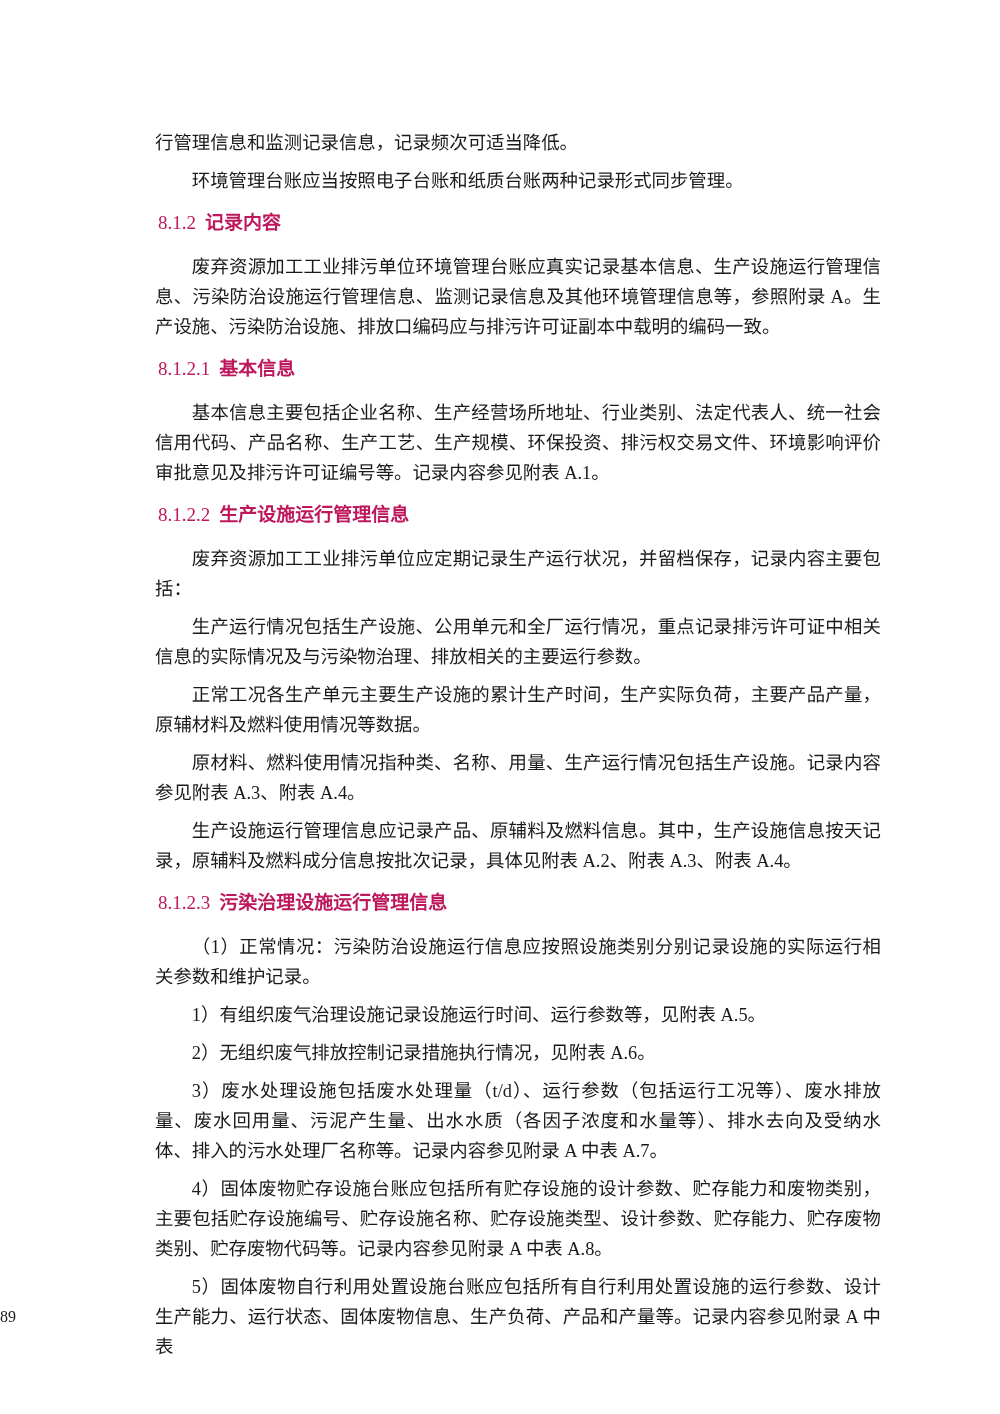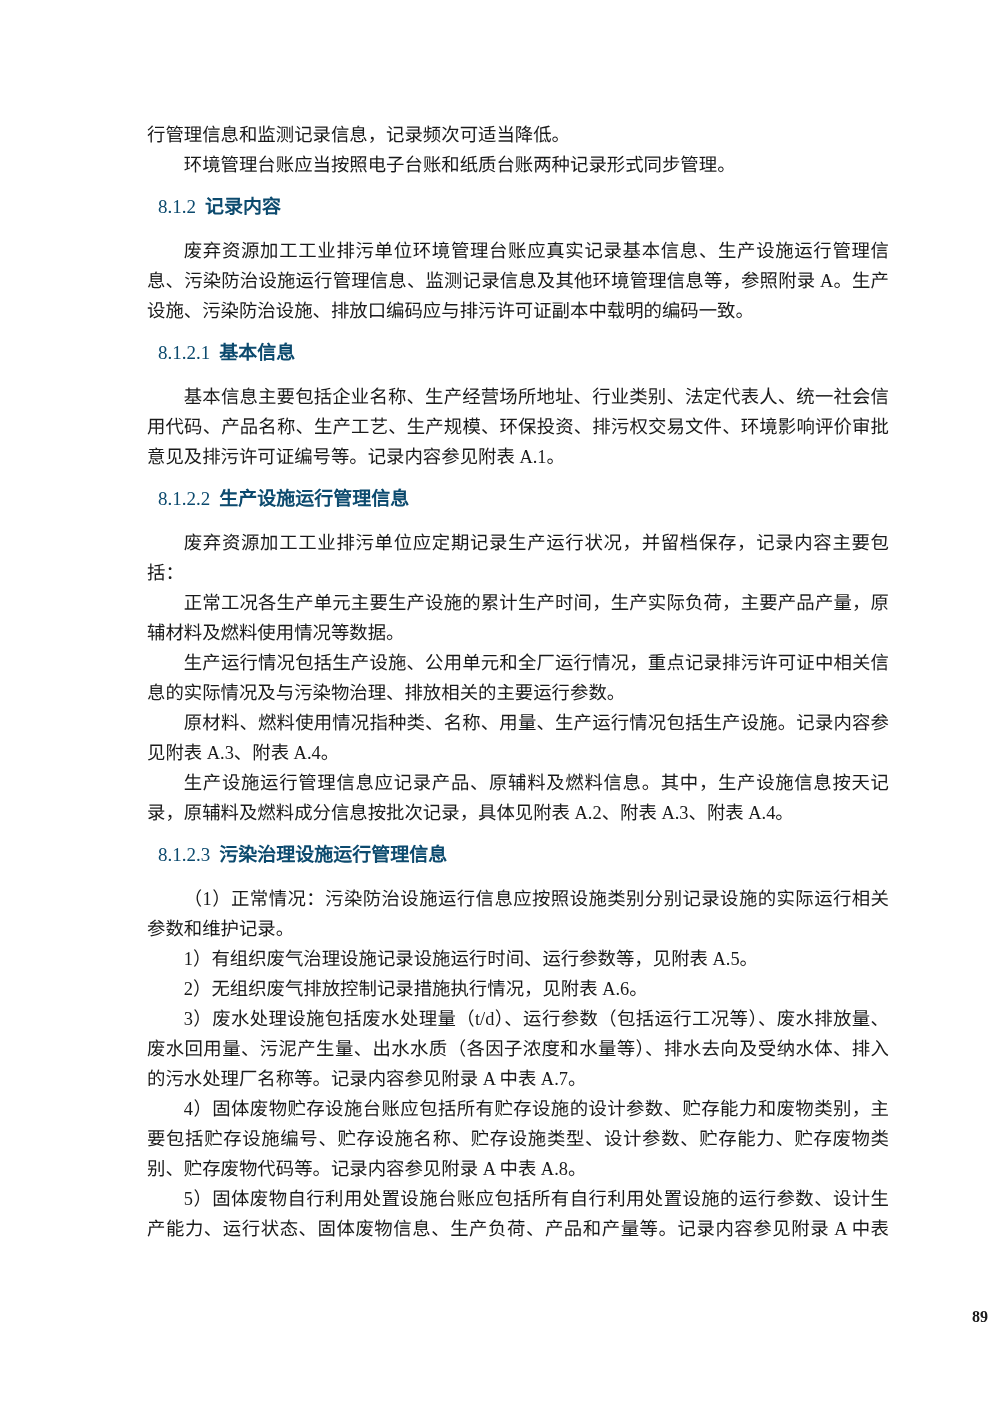--- a/index.html
+++ b/index.html
@@ -16,74 +16,73 @@
     font-family: "Liberation Serif", "DejaVu Serif", serif;
     overflow: hidden;
   }
   .content {
     position: absolute;
     left: 147px;
     top: 120px;
     width: 742px;
   }
   p.para {
-    margin: 0;
+    margin: 8px;
     font-size: 18.4px;
     line-height: 30px;
     text-align: justify;
     text-indent: 2em;
     letter-spacing: 0;
     word-break: break-all;
   }
   p.para.no-indent {
     text-indent: 0;
   }
   p.para.justify-last {
     text-align-last: justify;
   }
   h3.heading {
     margin: 12px 0 14px 11px;
     font-size: 19px;
     line-height: 30px;
     font-weight: bold;
     font-family: "Liberation Sans", "DejaVu Sans", sans-serif;
-    color: #0c4a6e;
+    color: #be185d;
   }
   h3.heading .heading-number {
     font-family: "Liberation Serif", "DejaVu Serif", serif;
     font-weight: normal;
     margin-right: 9px;
   }
   .page-number {
     position: absolute;
     left: 0;
     right: 12px;
     top: 1308px;
-    text-align: right;
+    text-align: left;
     font-size: 16px;
     font-family: "Liberation Serif", "DejaVu Serif", serif;
     color: #1a1a1a;
-    font-weight: bold;
   }
 </style>
 </head>
 <body>
 
 <div class="page">
   <div class="content">
       <p class="para no-indent">行管理信息和监测记录信息，记录频次可适当降低。</p>
       <p class="para">环境管理台账应当按照电子台账和纸质台账两种记录形式同步管理。</p>
       <h3 class="heading"><span class="heading-number">8.1.2</span><span class="heading-title">记录内容</span></h3>
       <p class="para">废弃资源加工工业排污单位环境管理台账应真实记录基本信息、生产设施运行管理信息、污染防治设施运行管理信息、监测记录信息及其他环境管理信息等，参照附录 A。生产设施、污染防治设施、排放口编码应与排污许可证副本中载明的编码一致。</p>
       <h3 class="heading"><span class="heading-number">8.1.2.1</span><span class="heading-title">基本信息</span></h3>
       <p class="para">基本信息主要包括企业名称、生产经营场所地址、行业类别、法定代表人、统一社会信用代码、产品名称、生产工艺、生产规模、环保投资、排污权交易文件、环境影响评价审批意见及排污许可证编号等。记录内容参见附表 A.1。</p>
       <h3 class="heading"><span class="heading-number">8.1.2.2</span><span class="heading-title">生产设施运行管理信息</span></h3>
       <p class="para">废弃资源加工工业排污单位应定期记录生产运行状况，并留档保存，记录内容主要包括：</p>
+      <p class="para">生产运行情况包括生产设施、公用单元和全厂运行情况，重点记录排污许可证中相关信息的实际情况及与污染物治理、排放相关的主要运行参数。</p>
       <p class="para">正常工况各生产单元主要生产设施的累计生产时间，生产实际负荷，主要产品产量，原辅材料及燃料使用情况等数据。</p>
-      <p class="para">生产运行情况包括生产设施、公用单元和全厂运行情况，重点记录排污许可证中相关信息的实际情况及与污染物治理、排放相关的主要运行参数。</p>
       <p class="para">原材料、燃料使用情况指种类、名称、用量、生产运行情况包括生产设施。记录内容参见附表 A.3、附表 A.4。</p>
       <p class="para">生产设施运行管理信息应记录产品、原辅料及燃料信息。其中，生产设施信息按天记录，原辅料及燃料成分信息按批次记录，具体见附表 A.2、附表 A.3、附表 A.4。</p>
       <h3 class="heading"><span class="heading-number">8.1.2.3</span><span class="heading-title">污染治理设施运行管理信息</span></h3>
       <p class="para">（1）正常情况：污染防治设施运行信息应按照设施类别分别记录设施的实际运行相关参数和维护记录。</p>
       <p class="para">1）有组织废气治理设施记录设施运行时间、运行参数等，见附表 A.5。</p>
       <p class="para">2）无组织废气排放控制记录措施执行情况，见附表 A.6。</p>
       <p class="para">3）废水处理设施包括废水处理量（t/d）、运行参数（包括运行工况等）、废水排放量、废水回用量、污泥产生量、出水水质（各因子浓度和水量等）、排水去向及受纳水体、排入的污水处理厂名称等。记录内容参见附录 A 中表 A.7。</p>
       <p class="para">4）固体废物贮存设施台账应包括所有贮存设施的设计参数、贮存能力和废物类别，主要包括贮存设施编号、贮存设施名称、贮存设施类型、设计参数、贮存能力、贮存废物类别、贮存废物代码等。记录内容参见附录 A 中表 A.8。</p>
       <p class="para justify-last">5）固体废物自行利用处置设施台账应包括所有自行利用处置设施的运行参数、设计生产能力、运行状态、固体废物信息、生产负荷、产品和产量等。记录内容参见附录 A 中表</p>
     </div>

